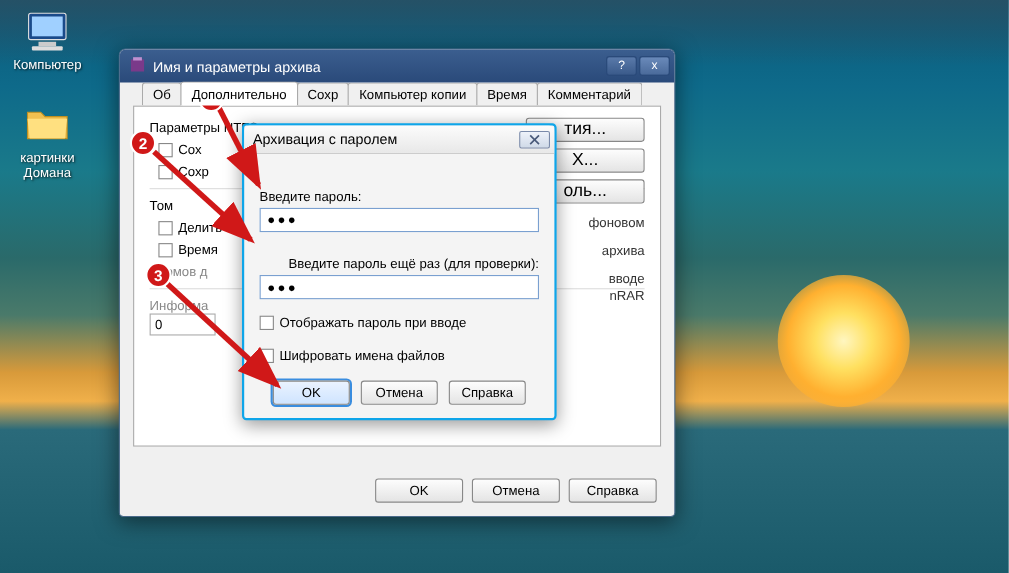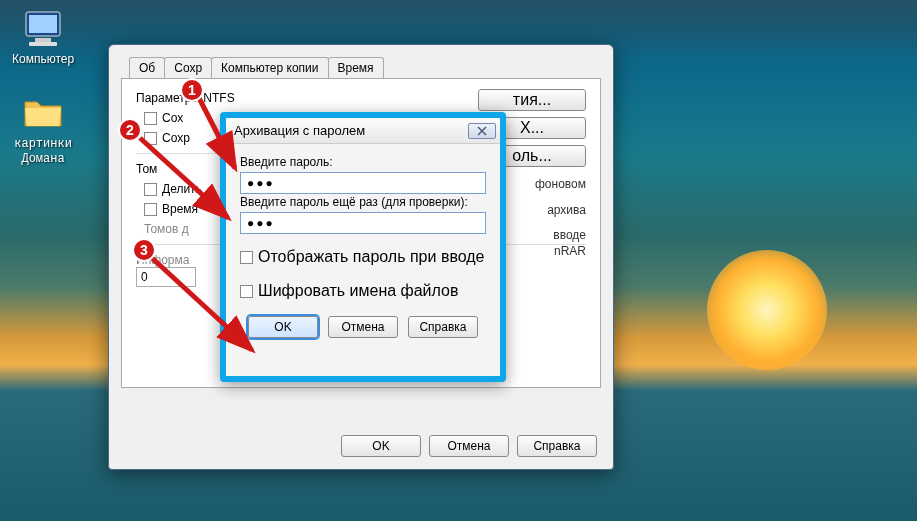--- a/index.html
+++ b/index.html
@@ -21,53 +21,53 @@
   .titlebar { height:30px; background:linear-gradient(to bottom,#3b5e8f,#2a4a7a);
               border-radius:5px 5px 0 0; display:flex; align-items:center; color:#fff;
               font-size:13px; padding:0 4px 0 8px; }
   .titlebar .ticon { margin-right:6px; }
   .titlebar .ttext { flex:1; }
   .titlebtn { width:28px; height:18px; margin-left:2px; border-radius:3px;
               background:linear-gradient(to bottom,#5a7aaa,#3a5a8a); border:1px solid #2a4a7a;
               display:flex; align-items:center; justify-content:center; font-size:11px; color:#fff; cursor:pointer; }
   .titlebtn.close { background:linear-gradient(to bottom,#6a8aba,#4a6a9a); }
   
-  .body { padding:12px 12px 12px; }
+  .body { padding:0 12px 12px; }
   .tabs { display:flex; margin-left:8px; }
   .tab { font-size:12px; padding:3px 9px; background:#f0f0f0; border:1px solid #aaa;
          border-bottom:none; border-radius:3px 3px 0 0; margin-right:-1px; cursor:pointer; position:relative; }
   .tab.active { background:#fff; z-index:2; padding-top:4px; margin-top:-1px; }
   .tabpanel { border:1px solid #aaa; background:#fff; height:310px; padding:10px 14px; position:relative; }
   .group-label { font-size:12px; color:#000; margin-top:2px; }
   .chk-row { display:flex; align-items:center; font-size:12px; margin:6px 0 0 8px; }
   .chk { width:13px; height:13px; border:1px solid #888; background:#fff; margin-right:5px; }
   .field-group { margin-top:8px; border-top:1px solid #ddd; padding-top:6px;}
   .side-btn-col { position:absolute; right:14px; top:10px; width:108px; }
   .side-btn { display:block; width:100%; height:22px; border:1px solid #888; border-radius:3px;
               background:linear-gradient(to bottom,#fdfdfd,#e4e4e4); font-size:16px; margin-bottom:6px;
               text-align:center; line-height:20px; cursor:pointer; overflow:hidden; }
   .side-text { font-size:12px; color:#333; margin-top:10px; line-height:1.3; text-align:right;}
   .bottom-btns { position:absolute; right:16px; bottom:12px; display:flex; gap:8px; }
   .btn { width:80px; height:22px; border:1px solid #888; border-radius:3px;
          background:linear-gradient(to bottom,#fdfdfd,#e4e4e4); font-size:12px; cursor:pointer; }
   .small-input { border:1px solid #aaa; height:20px; width:60px; padding:0 4px; font-size:12px; }
   
   .child { position:absolute; top:112px; left:220px; width:286px; height:270px;
-           background:#f4f4f4; border:6px solid #0ea5e9; border-radius:4px;
+           background:#f4f4f4; border:2px solid #0ea5e9; border-radius:4px;
            box-shadow:0 4px 16px rgba(0,0,0,.4); }
   .child .titlebar { height:26px; background:linear-gradient(to bottom,#fcfcfc,#e8e8e8);
                      color:#000; border-bottom:1px solid #ccc; }
   .child .closex { width:28px; height:16px; border:1px solid #7a8aaa; border-radius:2px;
                    background:linear-gradient(to bottom,#eef2fa,#d0dae8); display:flex;
                    align-items:center; justify-content:center; cursor:pointer; }
   .cbody { padding:10px 14px; }
-  .clabel { font-size:12px; margin-top:1px; }
+  .clabel { font-size:12px; margin-top:22px; }
   .cinput { width:100%; height:22px; border:1px solid #7aa0d0; background:#fff;
             padding:0 6px; letter-spacing:2px; font-size:12px; margin-top:3px; }
-  .cchkrow { display:flex; align-items:center; font-size:16px; margin-top:14px; }
+  .cchkrow { display:flex; align-items:center; font-size:12px; margin-top:14px; }
   .cbtns { display:flex; gap:10px; justify-content:center; margin-top:16px; }
   .cbtn { width:70px; height:22px; border:1px solid #888; border-radius:3px;
           background:linear-gradient(to bottom,#fdfdfd,#e4e4e4); font-size:12px; cursor:pointer; }
   .cbtn.primary { box-shadow:0 0 0 2px #3a8ddf; background:linear-gradient(to bottom,#eaf3ff,#cfe4ff); }
   
   .anno { position:absolute; top:0; left:0; width:917px; height:521px; pointer-events:none; }
   .circ { position:absolute; width:24px; height:24px; border-radius:50%; background:#d01818;
           border:2px solid #fff; color:#fff; font-weight:bold; font-size:14px;
           display:flex; align-items:center; justify-content:center; }
 </style>
@@ -85,32 +85,49 @@
       <rect x="14" y="30" width="16" height="4" fill="#ccc"></rect>
       <rect x="8" y="34" width="28" height="4" rx="1" fill="#ddd"></rect>
     </svg>
     <span>Компьютер</span>
   </div>
   <div class="dicon">
     <svg width="44" height="38">
       <path d="M4 10 L4 32 L40 32 L40 12 L20 12 L16 8 L4 8 Z" fill="#f0c050" stroke="#c09020"></path>
       <path d="M4 14 L40 14 L38 32 L6 32 Z" fill="#ffe080"></path>
     </svg>
-    <span style="white-space:pre-line;font-family:Liberation Mono, monospace;">картинки
+    <span style="white-space:pre-line;">картинки
 Домана</span>
   </div>
 </div>
 
 <div class="win">
+  <div class="titlebar">
+    <span class="ticon">
+      <svg width="16" height="16">
+          <rect x="2" y="3" width="12" height="11" fill="#7a3a8a"></rect>
+          <rect x="4" y="1" width="8" height="3" fill="#c090d0"></rect>
+        </svg>
+    </span>
+    <span class="ttext">Имя и параметры архива</span>
+    <div class="titlebtn">
+        <span>?</span>
+      </div>
+    <div class="titlebtn close">
+        <span>x</span>
+      </div>
+  </div>
   <div class="body">
     <div class="tabs">
       <div class="tab"><span>Об</span></div>
+      <div class="tab active"><span>Дополнительно</span></div>
       <div class="tab"><span>Сохр</span></div>
       <div class="tab"><span>Компьютер копии</span></div>
       <div class="tab"><span>Время</span></div>
+      <div class="tab"><span>Комментарий</span></div>
     </div>
     <div class="tabpanel">
       <div class="group-label">Параметры NTFS</div>
       <div class="chk-row">
           <span class="chk"></span>
           <span>Сох</span>
         </div>
       <div class="chk-row">
           <span class="chk"></span>
           <span>Сохр</span>
@@ -159,21 +176,21 @@
     <span class="ttext">Архивация с паролем</span>
     <div class="closex">
       <svg width="12" height="10">
           <path d="M2 1 L10 9 M10 1 L2 9" stroke="#4a5a7a" stroke-width="1.5"></path>
         </svg>
     </div>
   </div>
   <div class="cbody">
     <div class="clabel">Введите пароль:</div>
     <input class="cinput" type="text" value="●●●" style="">
-    <div class="clabel" style="">Введите пароль ещё раз (для проверки):</div>
+    <div class="clabel" style="text-align:right;">Введите пароль ещё раз (для проверки):</div>
     <input class="cinput" type="text" value="●●●" style="">
     <div class="cchkrow">
       <span class="chk"></span>
       <span>Отображать пароль при вводе</span>
     </div>
     <div class="cchkrow" style="margin-top:16px;">
       <span class="chk"></span>
       <span>Шифровать имена файлов</span>
     </div>
     <div class="cbtns">

